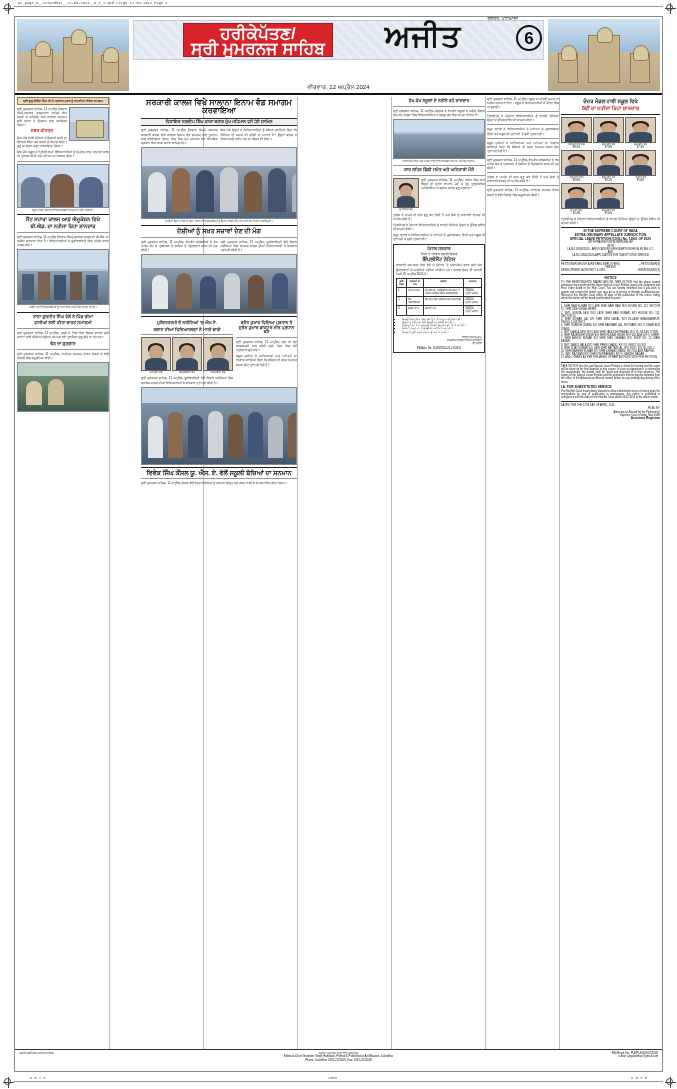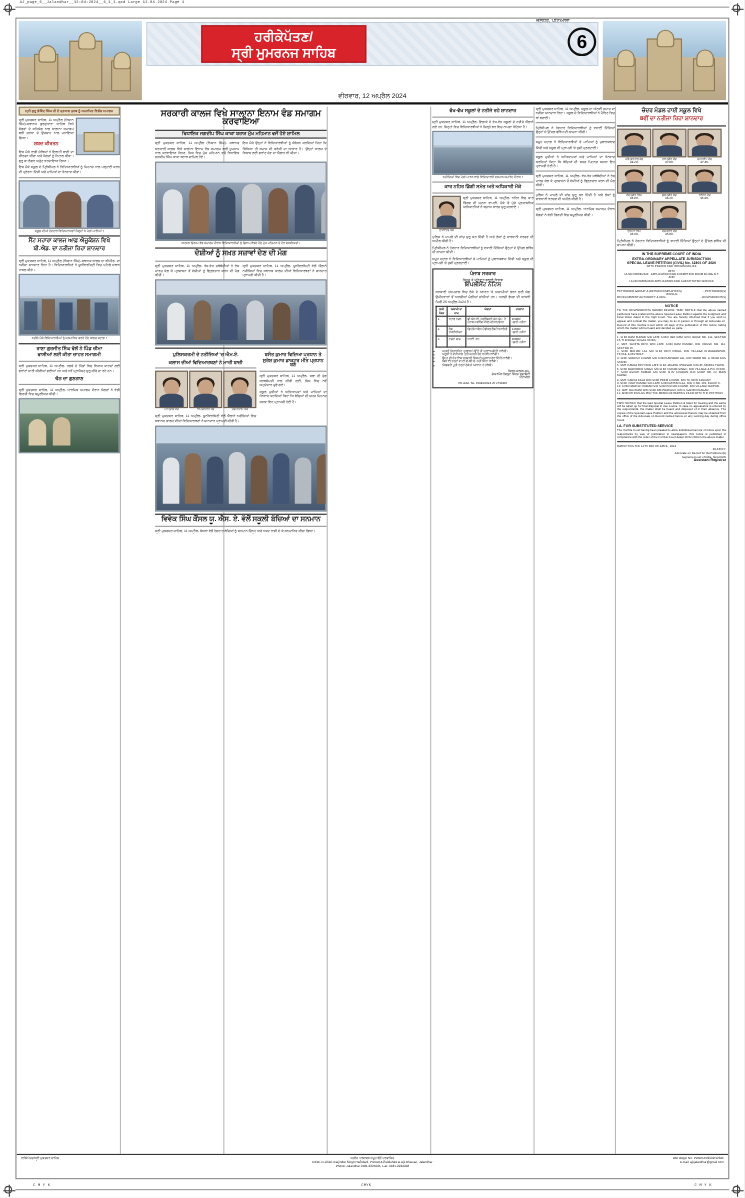--- a/index.html
+++ b/index.html
@@ -71,21 +71,21 @@
   }
   .mh-band {
     position:absolute; left:0; right:0; top:3px; height:40px;
     background:
       repeating-linear-gradient(45deg,#e9eef5 0 4px,#dfe7f1 4px 8px);
     border:1px solid #c4cfdd;
   }
   .mh-red {
     position:absolute; left:50px; top:6px; width:150px; height:34px;
     background:#d8232a; color:#fff; font-weight:bold;
-    font-size:12px; line-height:15px; padding-top:2px;
+    font-size:17px; line-height:15px; padding-top:2px;
     border:1px solid #a51b20;
   }
   .mh-title {
     position:absolute; right:26px; top:2px; width:190px;
     font-size:30px; font-weight:bold; color:#111; letter-spacing:1px;
   }
   .mh-num {
     position:absolute; right:2px; top:8px; width:26px; height:26px;
     border:2px solid #111; border-radius:50%;
     font-size:17px; font-weight:bold; line-height:23px;
@@ -207,20 +207,21 @@
         <div class="dome" style="left:82px; width:20px; height:30px;"></div>
       </div>
 
       <div class="mh-center">
         <div class="mh-band"></div>
         <div class="mh-red">
           <div>ਹਰੀਕੇਪੱਤਣ/</div>
           <div>ਸ੍ਰੀ ਮੁਮਰਨਜ ਸਾਹਿਬ</div>
         </div>
         <div class="mh-place">ਜਲੰਧਰ, ਪਟਿਆਲਾ</div>
+        <div class="mh-title">ਅਜੀਤ</div>
         <div class="mh-num">6</div>
         <div class="mh-date">ਵੀਰਵਾਰ, 12 ਅਪ੍ਰੈਲ 2024</div>
       </div>
     </div>
 
     <div class="body-grid">
 
       <div class="vrule" style="left:94px;"></div>
       <div class="vrule" style="left:188px;"></div>
       <div class="vrule" style="left:282px;"></div>

